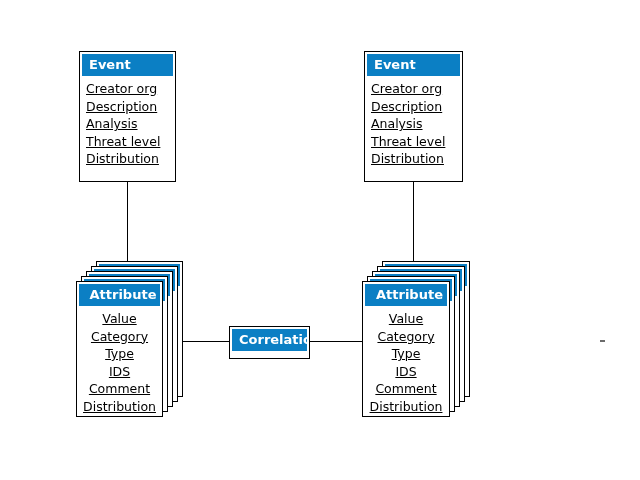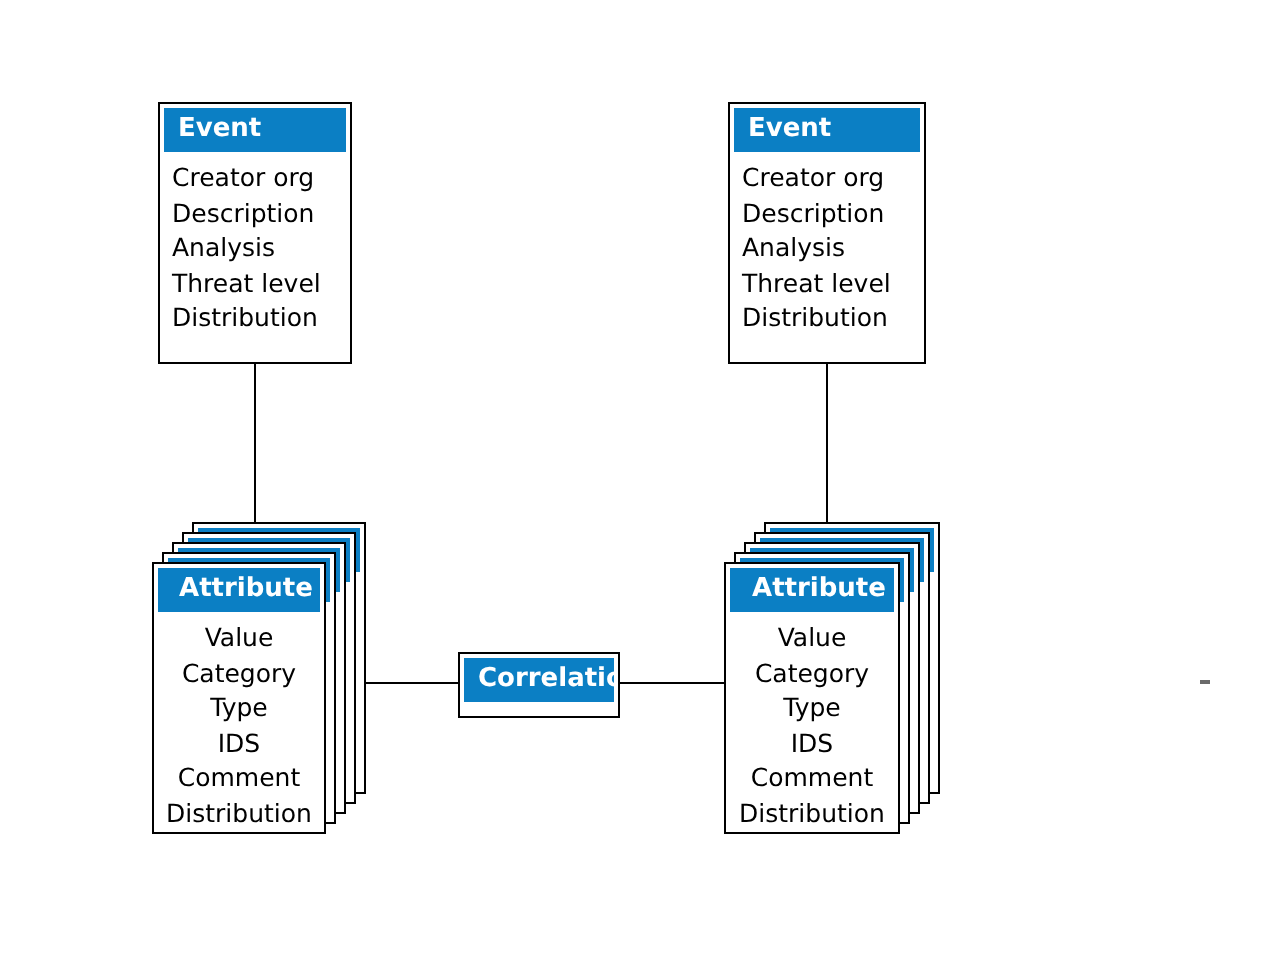--- a/index.html
+++ b/index.html
@@ -41,20 +41,21 @@
   }
   .card-body {
     box-sizing: border-box;
     padding: 4px 6px 4px 6px;
     font-size: 12.5px;
     line-height: 17.5px;
     color: #000000;
   }
   .card-body .field {
     white-space: nowrap;
+    text-decoration: underline;
   }
 
   
   .stack {
     position: absolute;
   }
   .stack .ghost {
     position: absolute;
     box-sizing: border-box;
     background: #ffffff;

